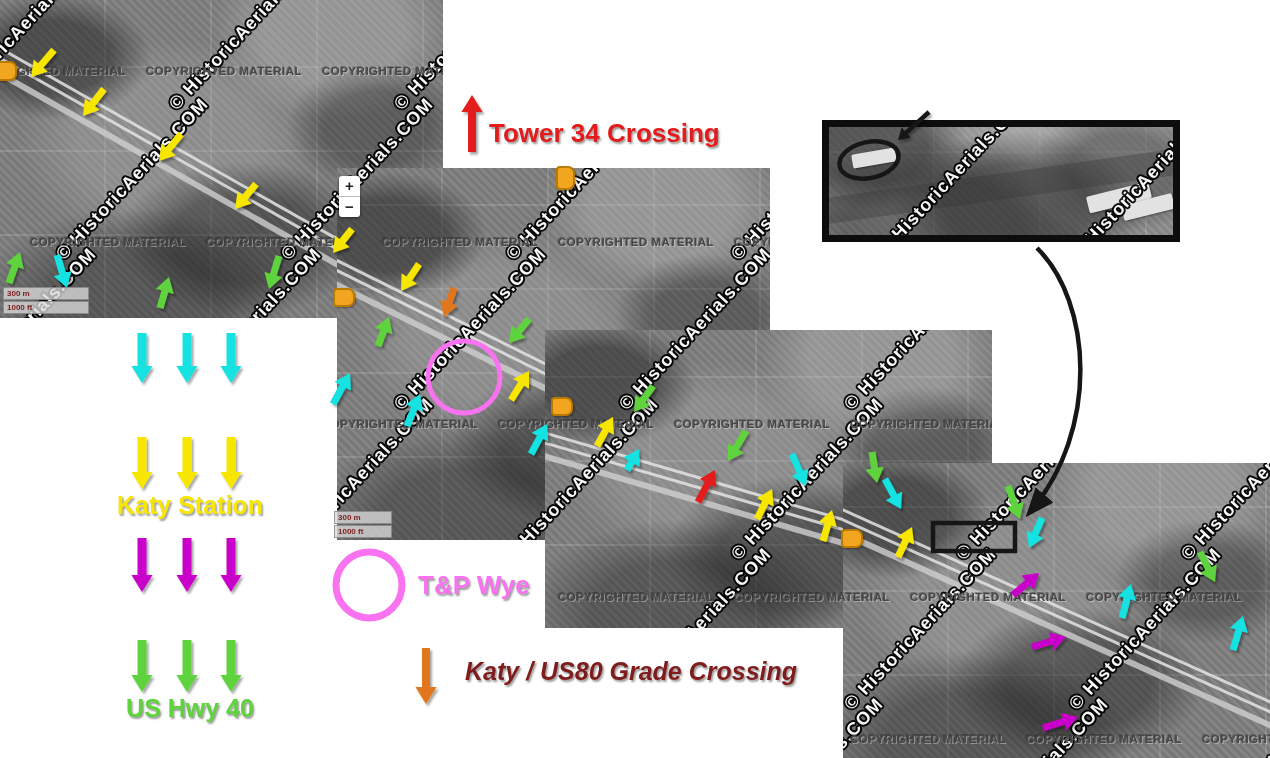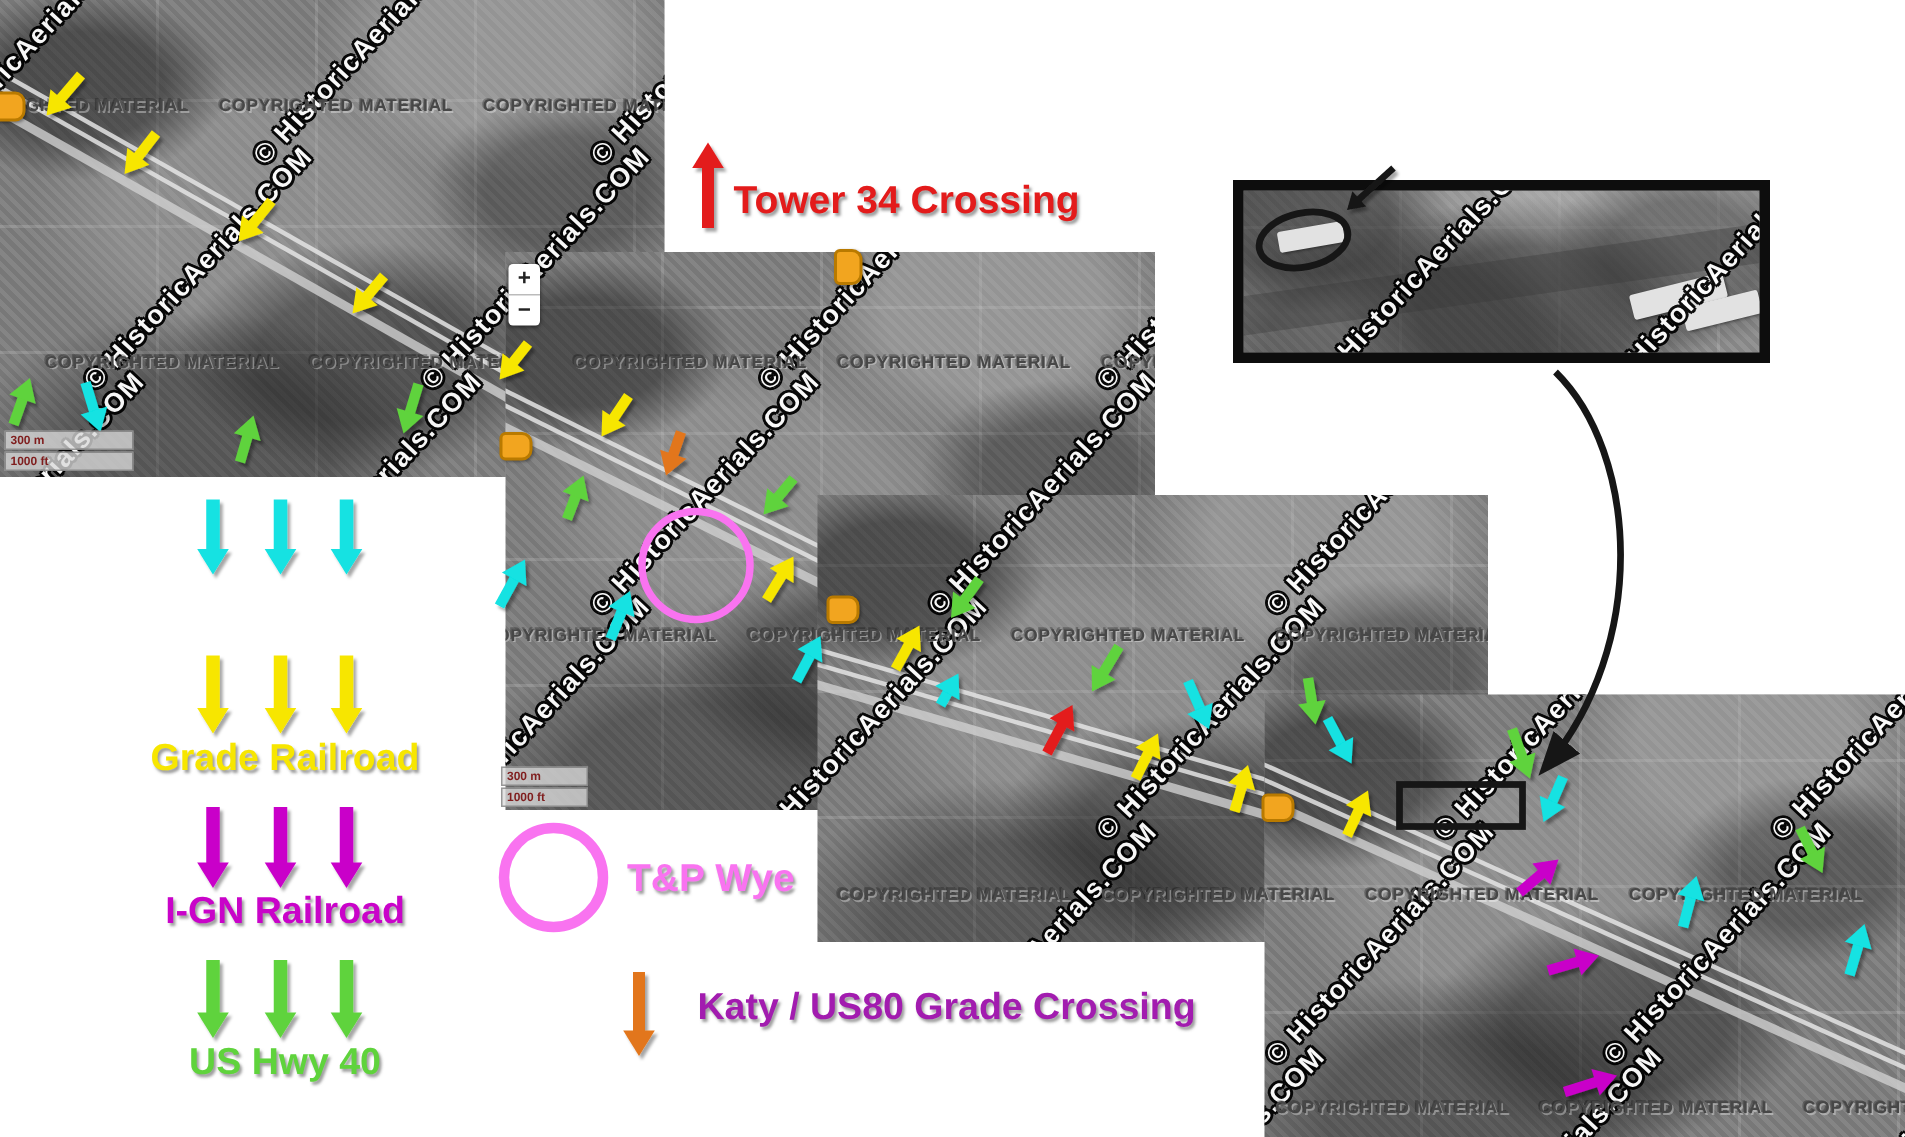--- a/index.html
+++ b/index.html
@@ -249,24 +249,23 @@
         <polygon points="472,95 482.54,112 461.46,112" fill="#e31b1b"></polygon>
         <line x1="426" y1="648" x2="426" y2="688" stroke="#e2761b" stroke-width="8"></line>
         <polygon points="426,704 415.46,687 436.54,687" fill="#e2761b"></polygon>
         <line x1="929" y1="112" x2="905.4210264275114" y2="133.2971374203123" stroke="#161616" stroke-width="4.5"></line>
         <polygon points="898,140 901.5917767909154,127.56571113878078 910.7344813496095,137.6879911859063" fill="#161616"></polygon>
       </g>
   </svg>
 
   <div class="lbl" style="left: 489px; top: 118px; font-size: 26px; color: rgb(227, 27, 27);">Tower 34 Crossing</div>
   <div class="lbl" style="left: 418px; top: 570px; font-size: 26px; color: rgb(249, 115, 240);">T&amp;P Wye</div>
-  <div class="lbl" style="left: 465px; top: 657px; font-size: 25px; color: #a21caf;">Katy / US80 Grade Crossing</div>
-
-  <div class="lbl" style="left: 85px; top: 491px; width: 210px; text-align: center; font-size: 25px; color: rgb(247, 230, 0);">Grade Railroad</div>
-  <div class="lbl" style="left: 85px; top: 593px; width: 210px; text-align: center; font-size: 25px; color: rgb(201, 3, 201);">I-GN Railroad</div>
+  <div class="lbl" style="left: 465px; top: 657px; font-size: 25px; color: #7f1d1d; font-style: italic;">Katy / US80 Grade Crossing</div>
+
+  <div class="lbl" style="left: 85px; top: 491px; width: 210px; text-align: center; font-size: 25px; color: rgb(247, 230, 0);">Katy Station</div>
   <div class="lbl" style="left: 85px; top: 694px; width: 210px; text-align: center; font-size: 25px; color: rgb(95, 211, 60);">US Hwy 40</div>
 
   <div class="zoomctl" style="left:339px;top:176px;">
     <div class="zbtn">+</div>
     <div class="zdiv"></div>
     <div class="zbtn">−</div>
   </div>
 
   <div class="sb" style="left:3px;top:287px;">
     <div class="sb-row" style="width:78px;"><span>300 m</span></div>

